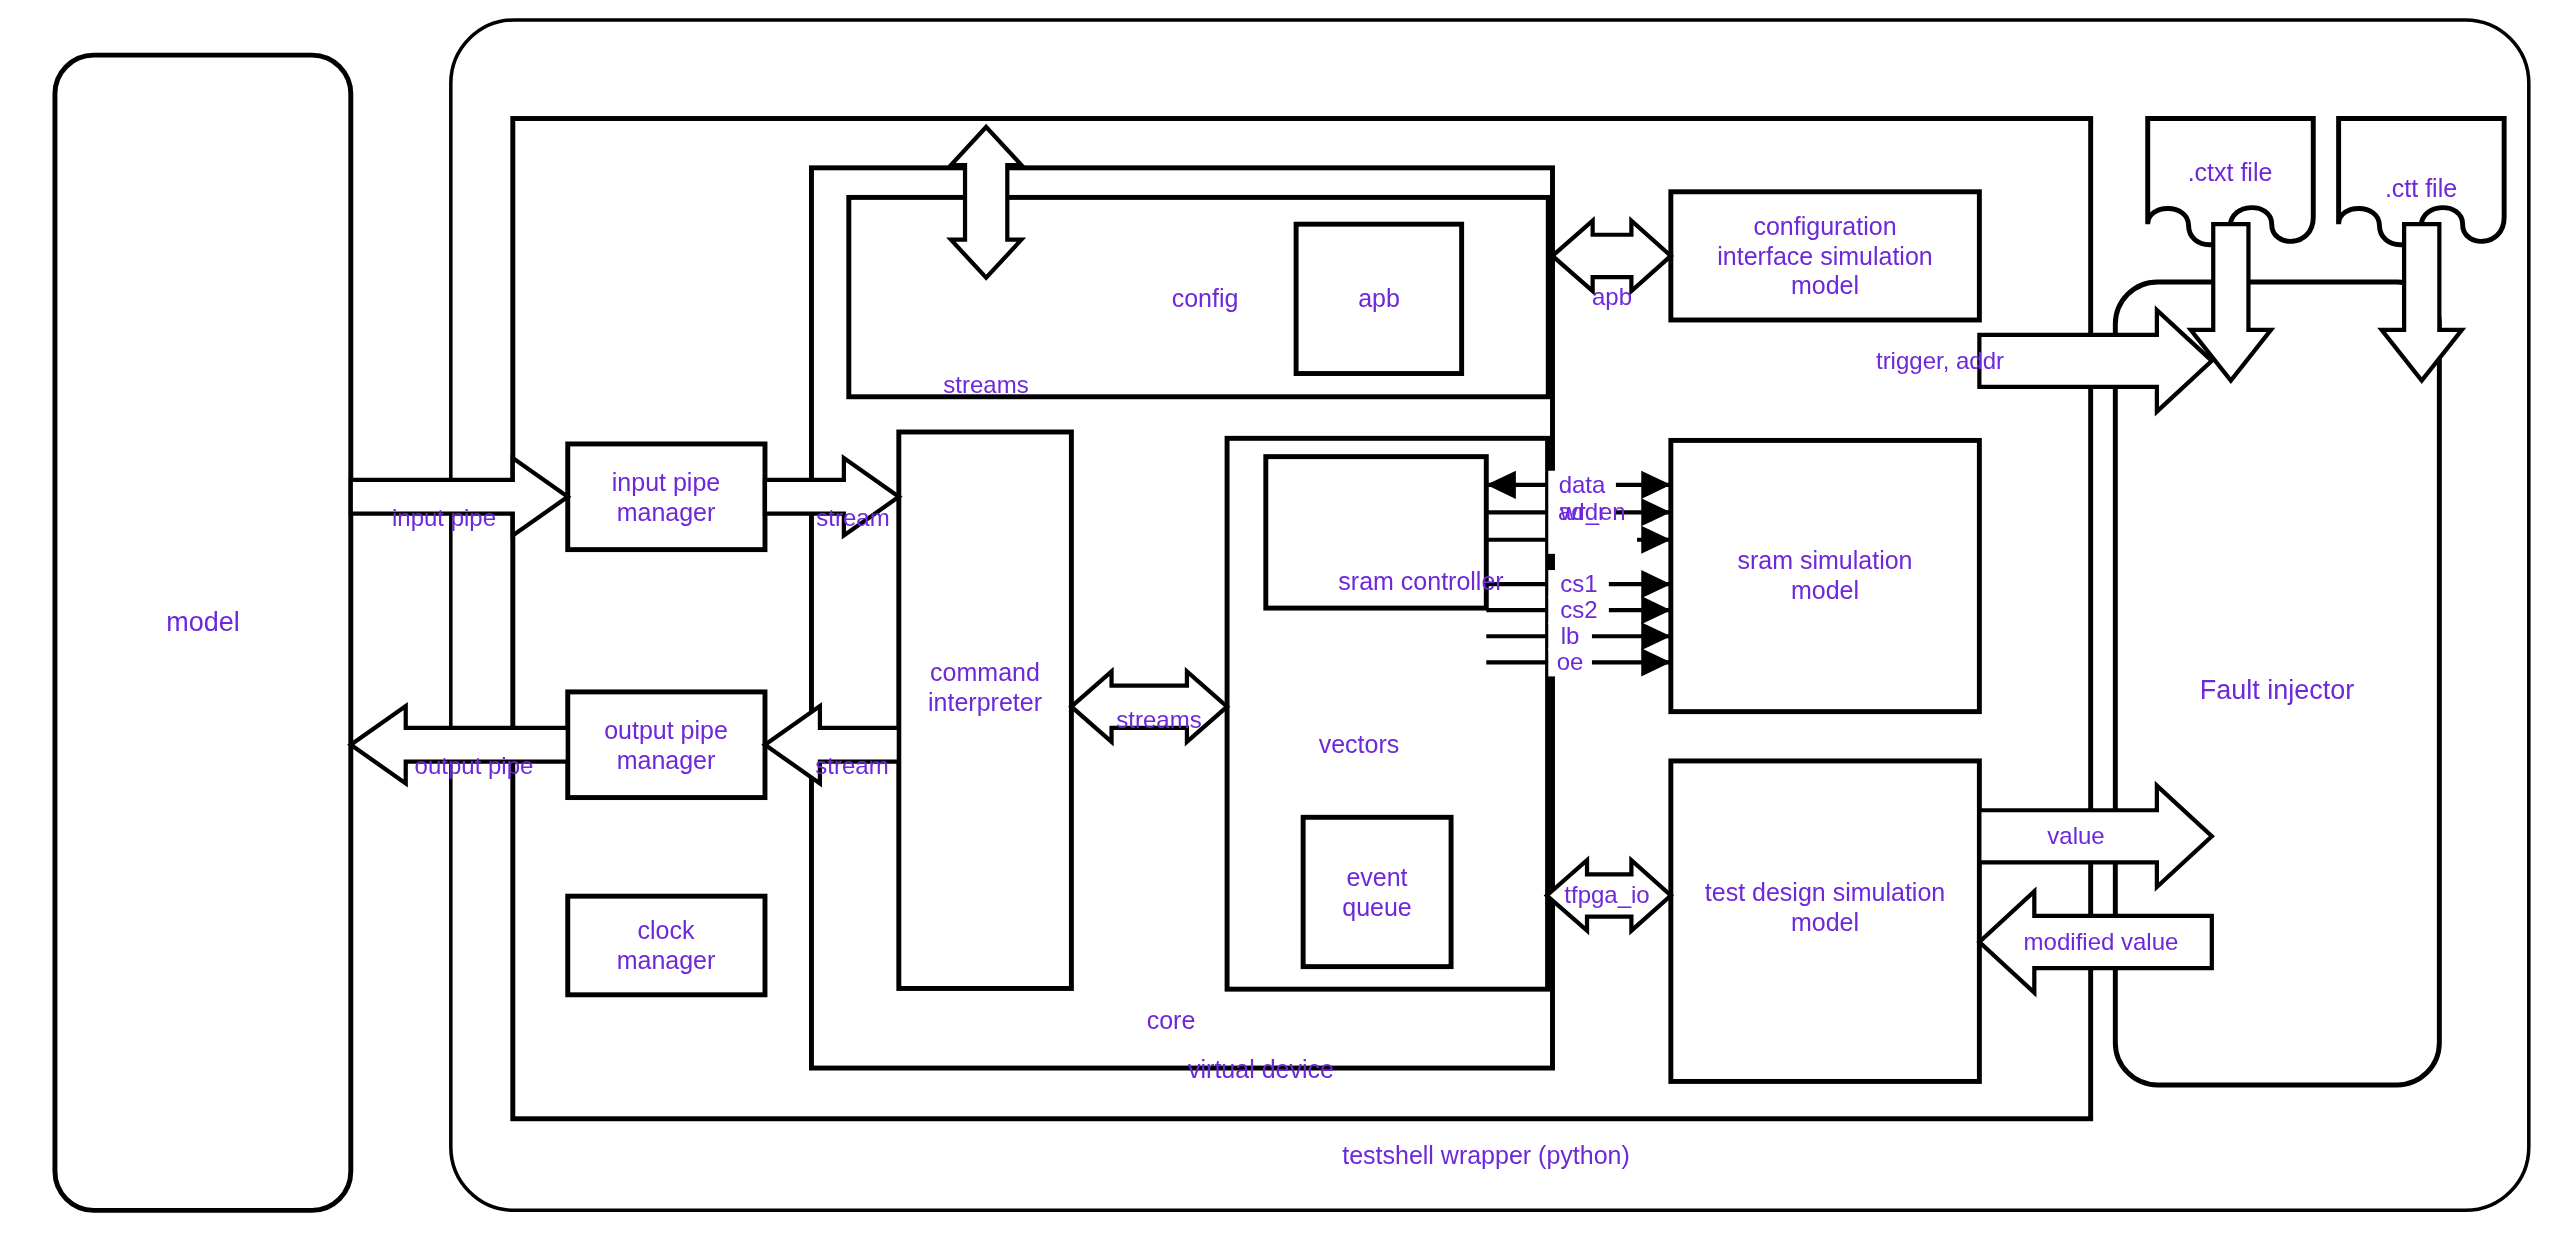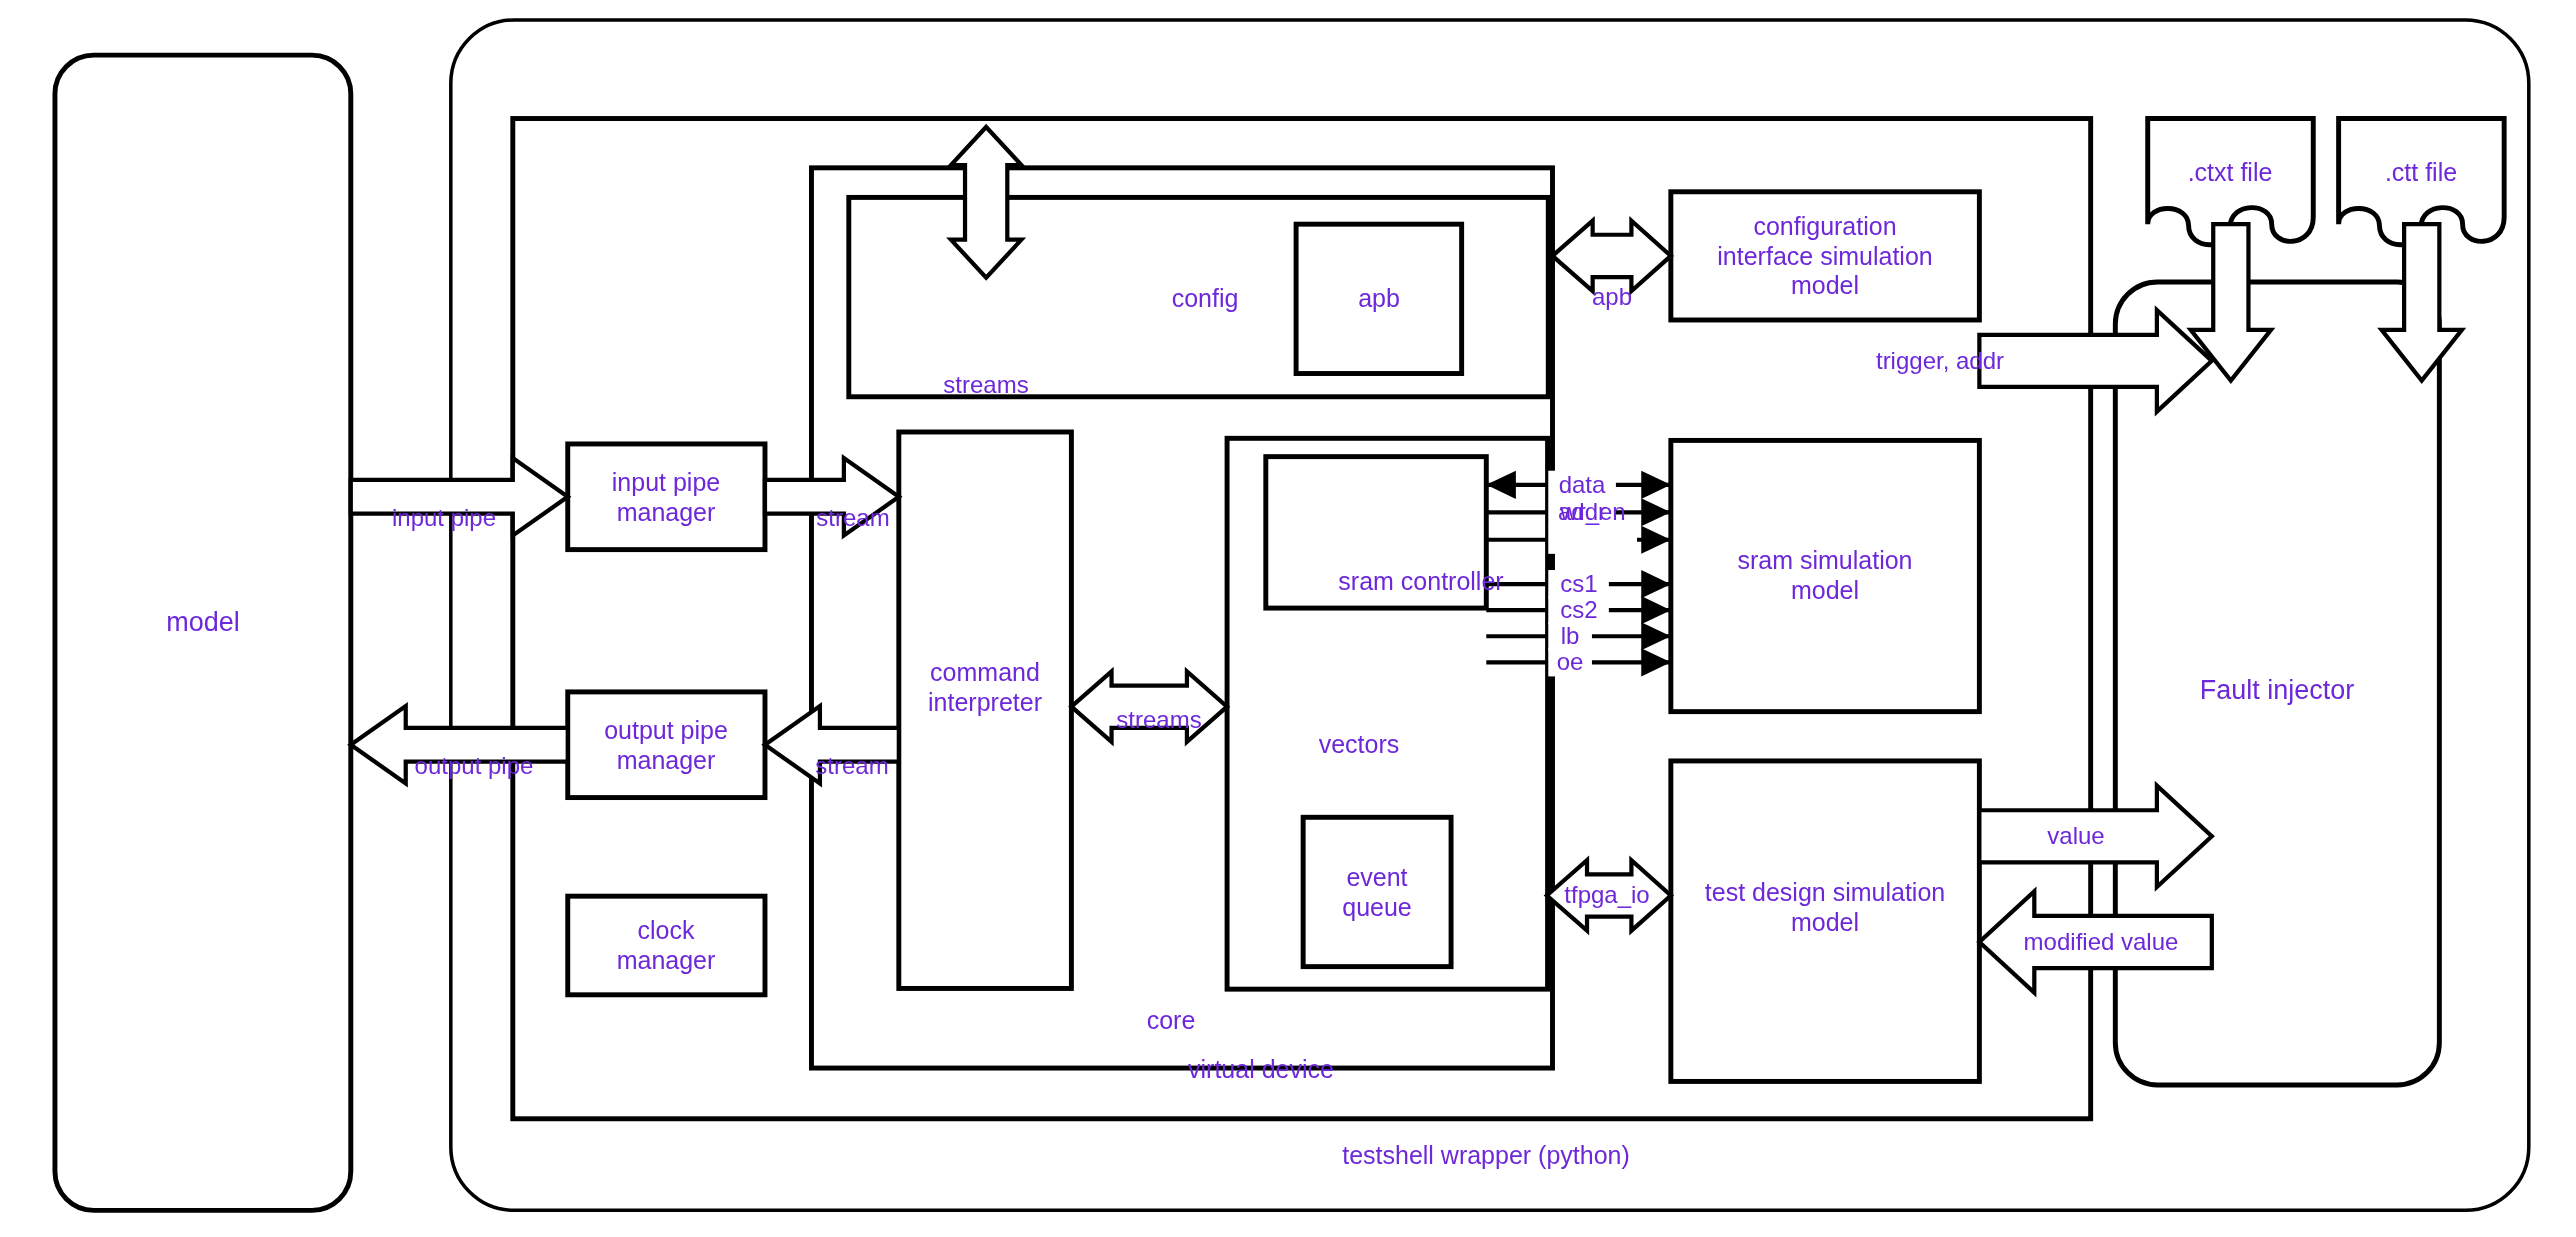--- a/index.html
+++ b/index.html
@@ -157,21 +157,21 @@
   <div class="lbl s36" style="left:1377px; top:892px;">event
 queue</div>
   <div class="lbl s36" style="left:1825px; top:256px;">configuration
 interface simulation
 model</div>
   <div class="lbl s36" style="left:1825px; top:575px;">sram simulation
 model</div>
   <div class="lbl s36" style="left:1825px; top:907px;">test design simulation
 model</div>
   <div class="lbl s36" style="left:2230px; top:173px;">.ctxt file</div>
-  <div class="lbl s36" style="left:2421px; top:173px;">.ctt file</div>
+  <div class="lbl s36" style="left:2421px; top:189px;">.ctt file</div>
 
   <div class="lbl s34" style="left:444px;  top:518px;">input pipe</div>
   <div class="lbl s34" style="left:474px;  top:766px;">output pipe</div>
   <div class="lbl s34" style="left:853px; top:518px;">stream</div>
   <div class="lbl s34" style="left:852px; top:766px;">stream</div>
   <div class="lbl s34" style="left:986px; top:385px;">streams</div>
   <div class="lbl s34" style="left:1159px; top:720px;">streams</div>
   <div class="lbl s34" style="left:1612px; top:297px;">apb</div>
   <div class="lbl s34" style="left:1607px; top:895px;">tfpga_io</div>
   <div class="lbl s34" style="left:1940px; top:361px;">trigger, addr</div>

